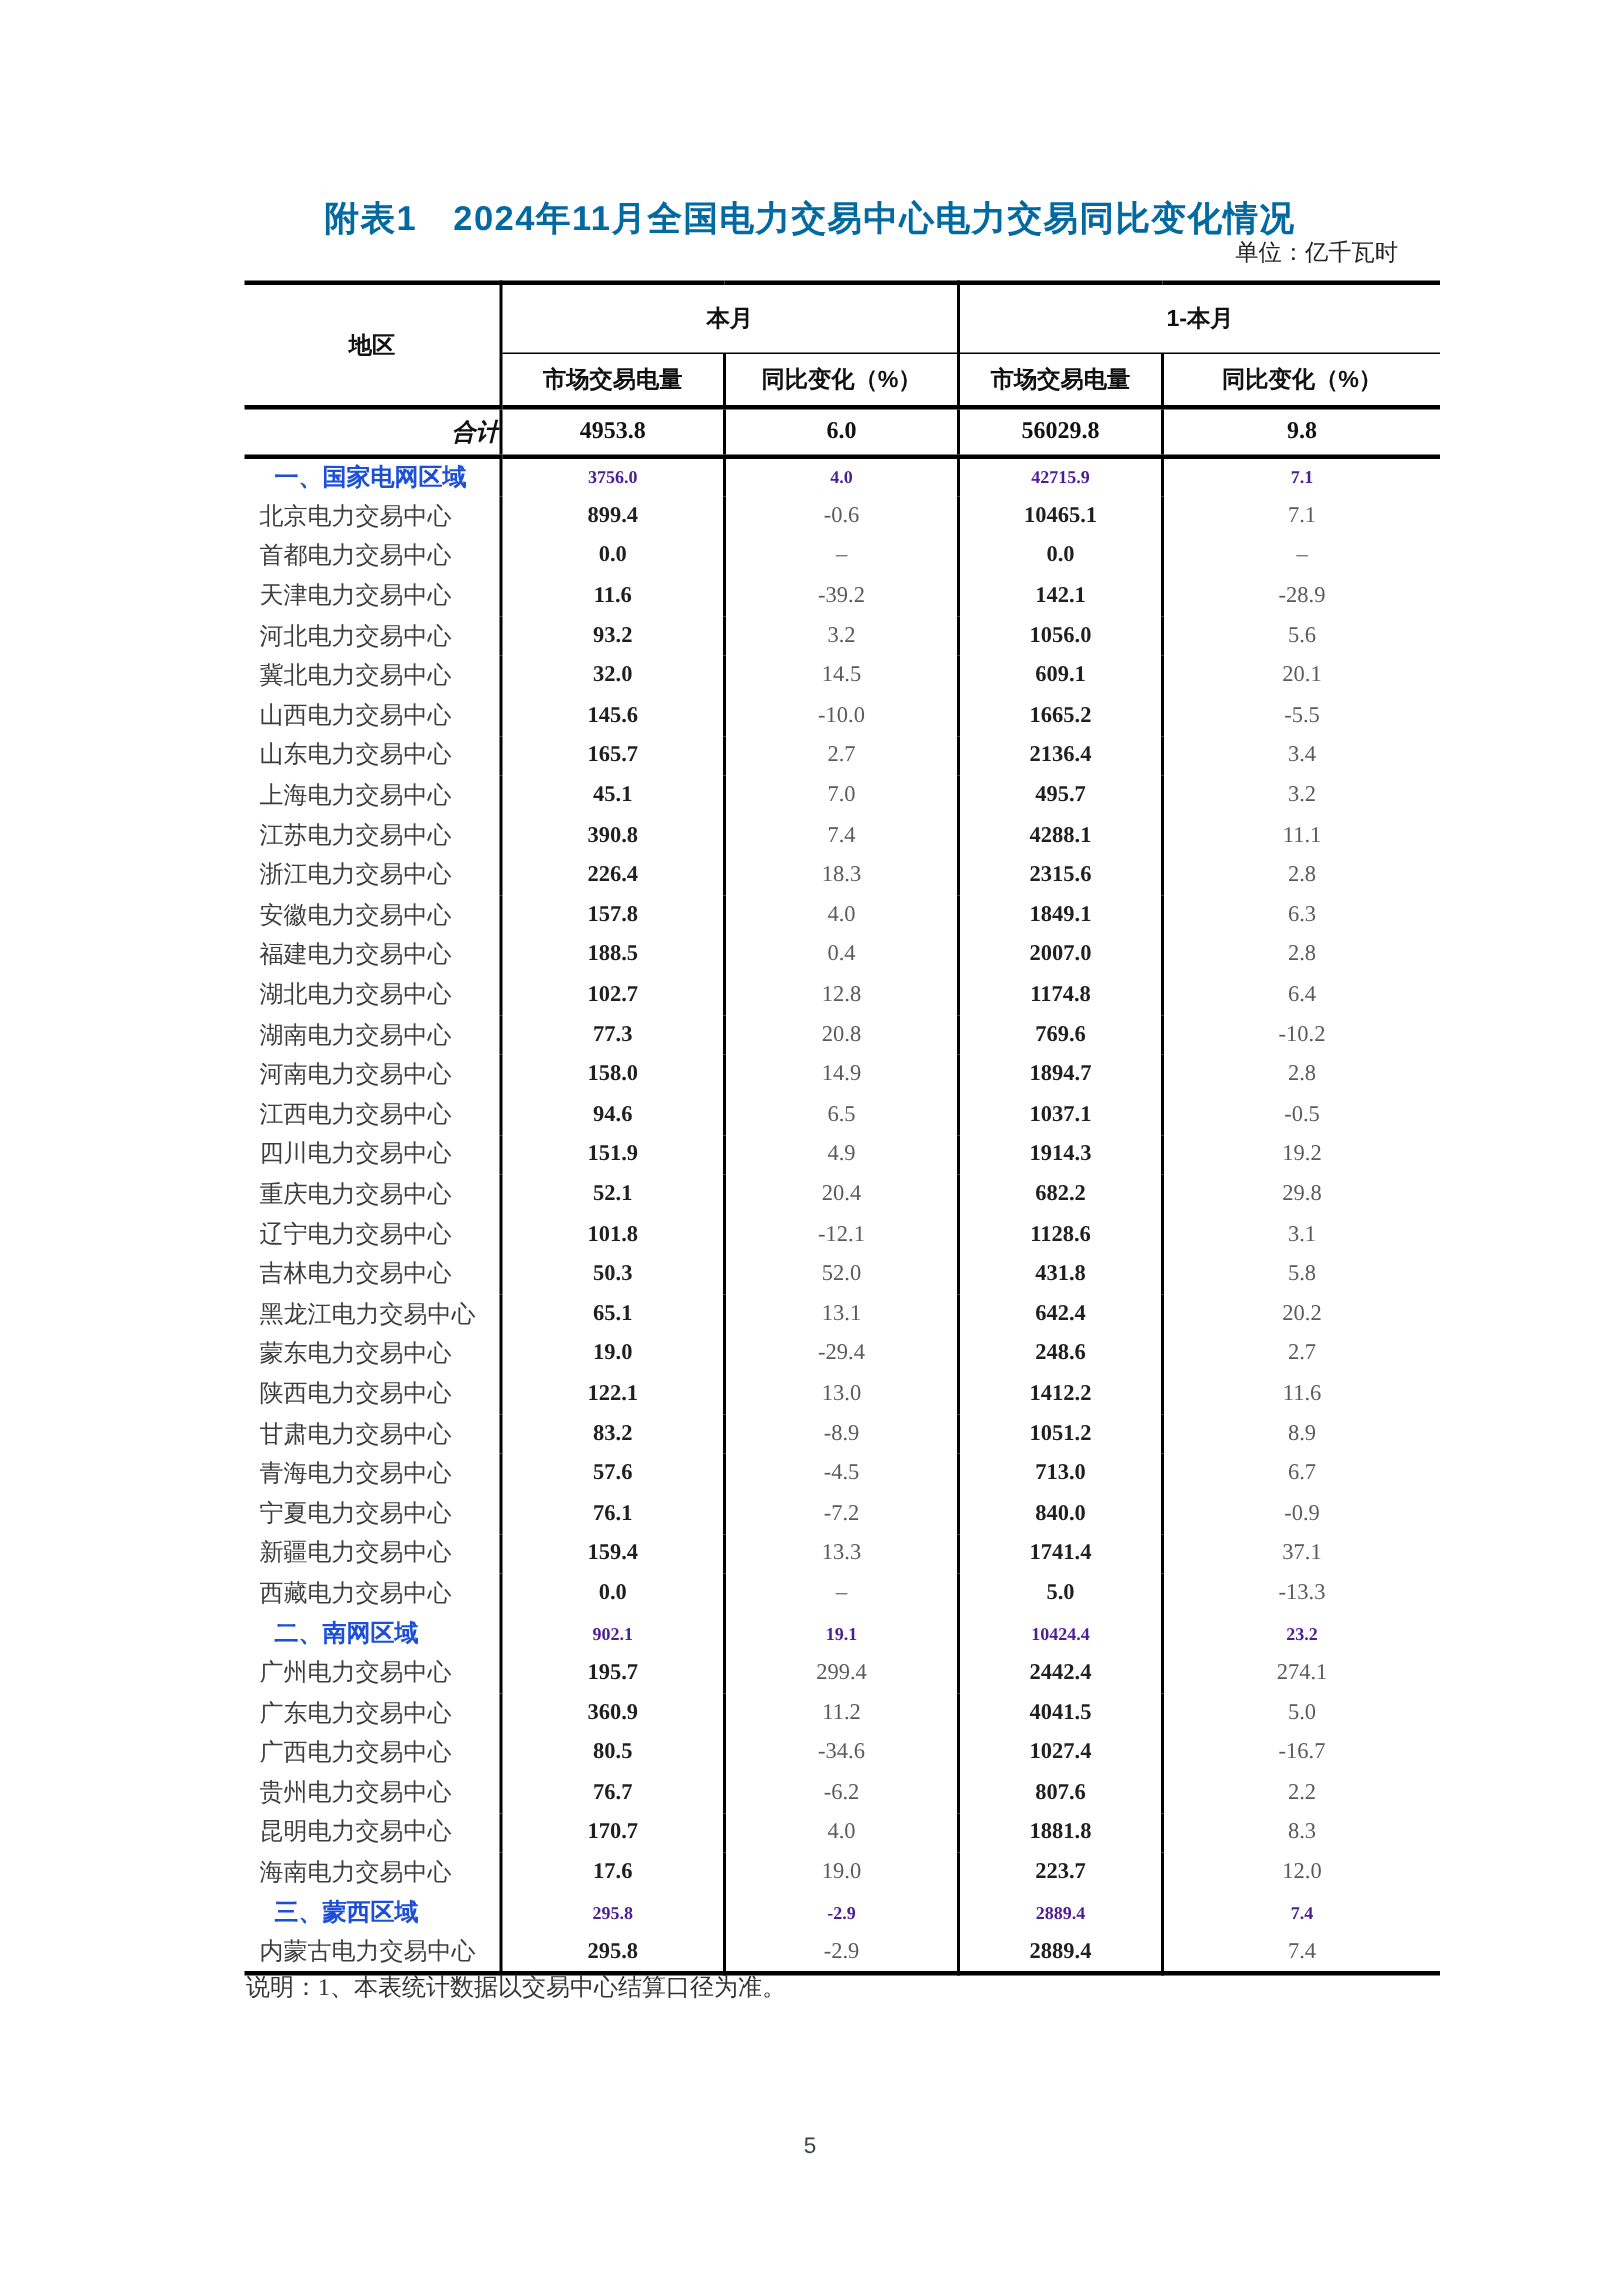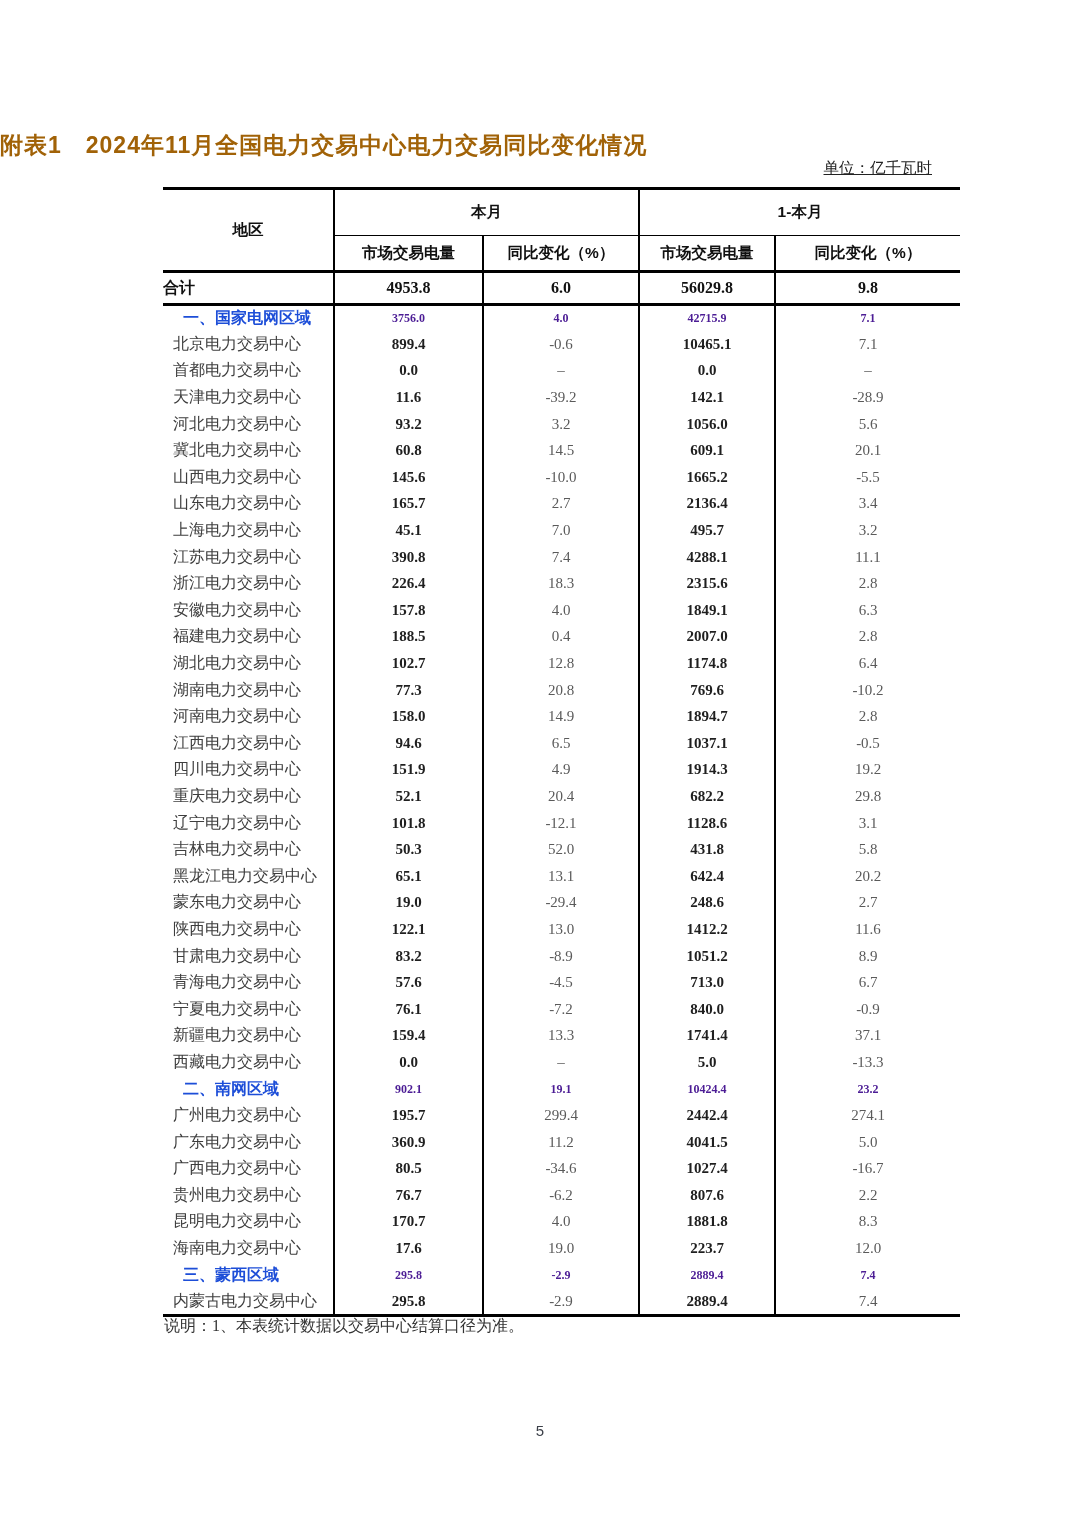--- a/index.html
+++ b/index.html
@@ -9,34 +9,33 @@
     width: 1080px;
     height: 1527px;
     font-family: "Liberation Serif", "DejaVu Serif", serif;
     color: #1a1a1a;
     overflow: hidden;
   }
   .doc-title {
     position: absolute;
     top: 130px; left: 0;
     width: 1080px;
-    text-align: left;
+    text-align: center;
     font-family: "Liberation Sans", "DejaVu Sans", sans-serif;
     font-weight: 700;
     font-size: 23px;
     letter-spacing: 1px;
-    color: #a16207;
+    color: #0369a1;
   }
   .unit-note {
     position: absolute;
     top: 158px;
     right: 148px;
     font-size: 15.5px;
     color: #222222;
-    text-decoration: underline;
   }
   .table-wrap { position: absolute; top: 187px; left: 163px; width: 797px; }
   table.data-table {
     width: 797px;
     border-collapse: collapse;
     table-layout: fixed;
     border-top: 3px solid #000;
     border-bottom: 3px solid #000;
   }
   th, td { overflow: hidden; white-space: nowrap; vertical-align: middle; }
@@ -65,23 +64,24 @@
     color: #3d3d3d;
   }
   tr.row-total td {
     height: 33px;
     border-bottom: 3px solid #000;
     font-weight: 700;
     font-size: 16px;
     color: #111;
   }
   tr.row-total td.region {
-    text-align: left;
+    text-align: right;
     padding-left: 0;
     font-family: "Liberation Sans", "DejaVu Sans", sans-serif;
+    font-style: italic;
   }
   tr.row-section td { font-weight: 700; color: #4c1d95; font-size: 12px; }
   tr.row-section td.region {
     padding-left: 20px;
     font-family: "Liberation Sans", "DejaVu Sans", sans-serif;
     font-size: 16px;
     color: #1d4ed8;
   }
   tr.row-item td.c1, tr.row-item td.c3 { font-weight: 700; color: #1f1f1f; }
   tr.row-item td.c2, tr.row-item td.c4 { font-weight: 400; color: #5a5a5a; }
@@ -170,21 +170,21 @@
   </tr>
         <tr class="row-item">
     <td class="region c0">河北电力交易中心</td>
     <td class="c1 vline">93.2</td>
     <td class="c2 vline">3.2</td>
     <td class="c3 vline">1056.0</td>
     <td class="c4 vline">5.6</td>
   </tr>
         <tr class="row-item">
     <td class="region c0">冀北电力交易中心</td>
-    <td class="c1 vline">60.8</td>
+    <td class="c1 vline">32.0</td>
     <td class="c2 vline">14.5</td>
     <td class="c3 vline">609.1</td>
     <td class="c4 vline">20.1</td>
   </tr>
         <tr class="row-item">
     <td class="region c0">山西电力交易中心</td>
     <td class="c1 vline">145.6</td>
     <td class="c2 vline">-10.0</td>
     <td class="c3 vline">1665.2</td>
     <td class="c4 vline">-5.5</td>

